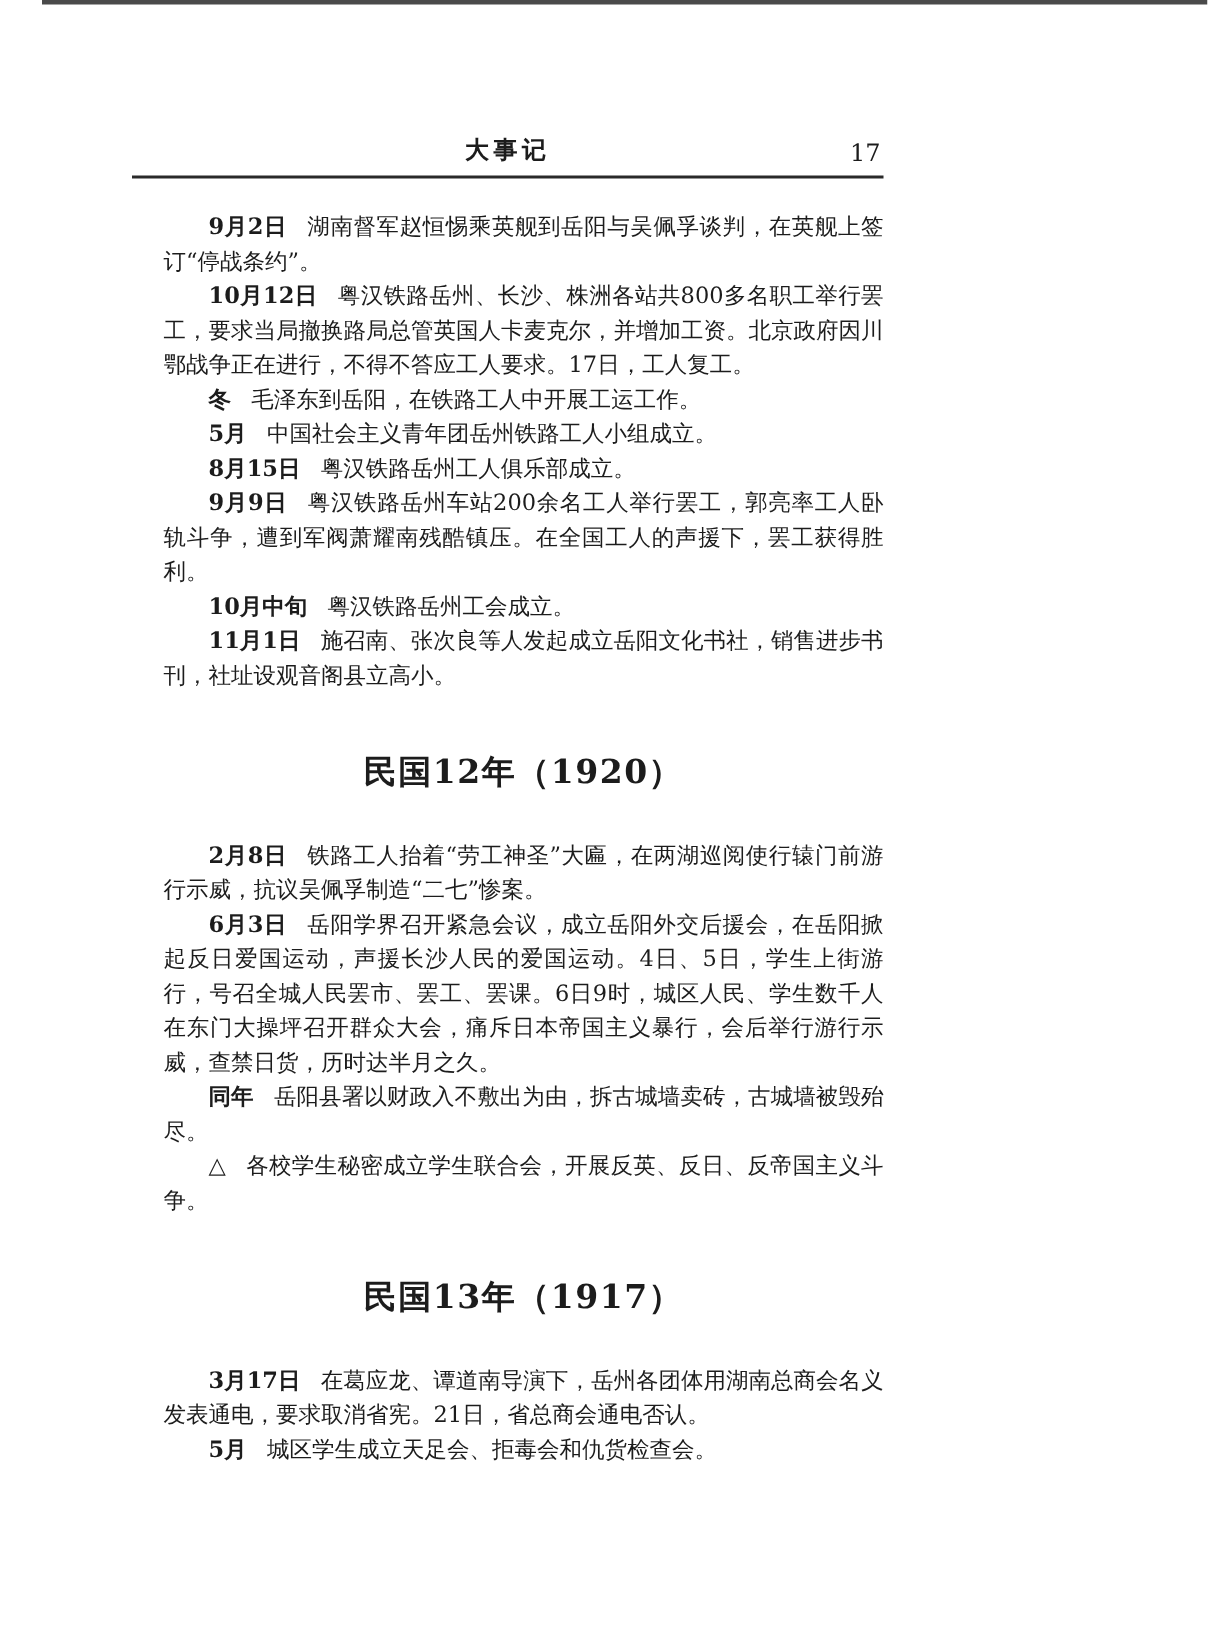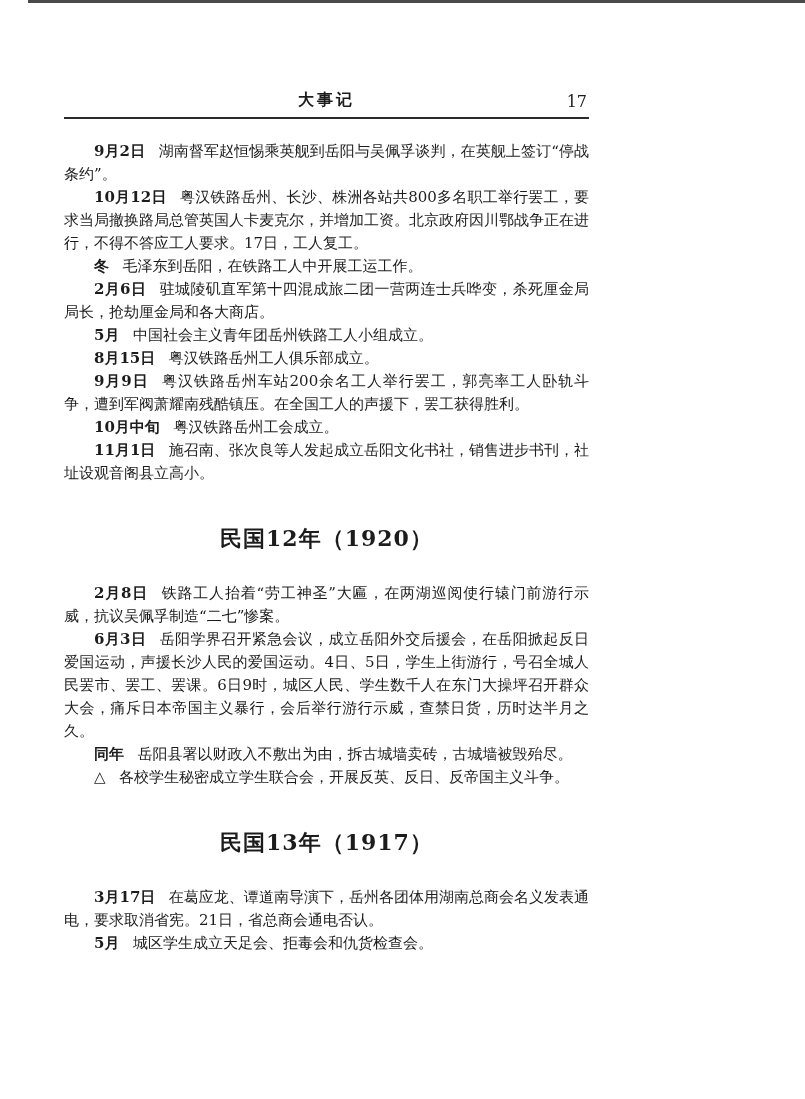--- a/index.html
+++ b/index.html
@@ -20,21 +20,21 @@
     top: 0;
     left: 28px;
     right: 0;
     height: 3px;
     background: #4a4a4a;
   }
   .page {
     box-sizing: border-box;
     width: 685px;
     height: 1099px;
-    padding: 90px 96px 0 64px;
+    padding: 90px 96px 0 88px;
   }
   .page-header {
     position: relative;
     height: 22px;
   }
   .page-title {
     text-align: center;
     font-weight: bold;
     font-size: 16px;
     letter-spacing: 3px;
@@ -49,20 +49,21 @@
   .header-rule {
     border: none;
     border-top: 2px solid #2a2a2a;
     margin: 5px 0 0 0;
   }
   .body-text {
     margin-top: 21px;
     font-size: 15px;
     line-height: 23px;
     text-align: justify;
+    margin-left: 21px;
   }
   p.entry {
     margin: 0;
     text-indent: 2em;
   }
   .entry-date {
     font-weight: bold;
     margin-right: 0.9em;
   }
   h2.sec-heading {
@@ -89,21 +90,20 @@
 
   <div class="body-text">
 
     <section>
       <p class="entry"><b class="entry-date">9月2日</b><span>湖南督军赵恒惕乘英舰到岳阳与吴佩孚谈判，在英舰上签订“停战条约”。</span></p>
       <p class="entry"><b class="entry-date">10月12日</b><span>粤汉铁路岳州、长沙、株洲各站共800多名职工举行罢工，要求当局撤换路局总管英国人卡麦克尔，并增加工资。北京政府因川鄂战争正在进行，不得不答应工人要求。17日，工人复工。</span></p>
       <p class="entry"><b class="entry-date">冬</b><span>毛泽东到岳阳，在铁路工人中开展工运工作。</span></p>
     </section>
 
     <section>
-      <p class="entry"><b class="entry-date">2月6日</b><span>驻城陵矶直军第十四混成旅二团一营两连士兵哗变，杀死厘金局局长，抢劫厘金局和各大商店。</span></p>
       <p class="entry"><b class="entry-date">5月</b><span>中国社会主义青年团岳州铁路工人小组成立。</span></p>
       <p class="entry"><b class="entry-date">8月15日</b><span>粤汉铁路岳州工人俱乐部成立。</span></p>
       <p class="entry"><b class="entry-date">9月9日</b><span>粤汉铁路岳州车站200余名工人举行罢工，郭亮率工人卧轨斗争，遭到军阀萧耀南残酷镇压。在全国工人的声援下，罢工获得胜利。</span></p>
       <p class="entry"><b class="entry-date">10月中旬</b><span>粤汉铁路岳州工会成立。</span></p>
       <p class="entry"><b class="entry-date">11月1日</b><span>施召南、张次良等人发起成立岳阳文化书社，销售进步书刊，社址设观音阁县立高小。</span></p>
     </section>
 
     <h2 class="sec-heading">民国12年（1920）</h2>
     <section>
       <p class="entry"><b class="entry-date">2月8日</b><span>铁路工人抬着“劳工神圣”大匾，在两湖巡阅使行辕门前游行示威，抗议吴佩孚制造“二七”惨案。</span></p>

